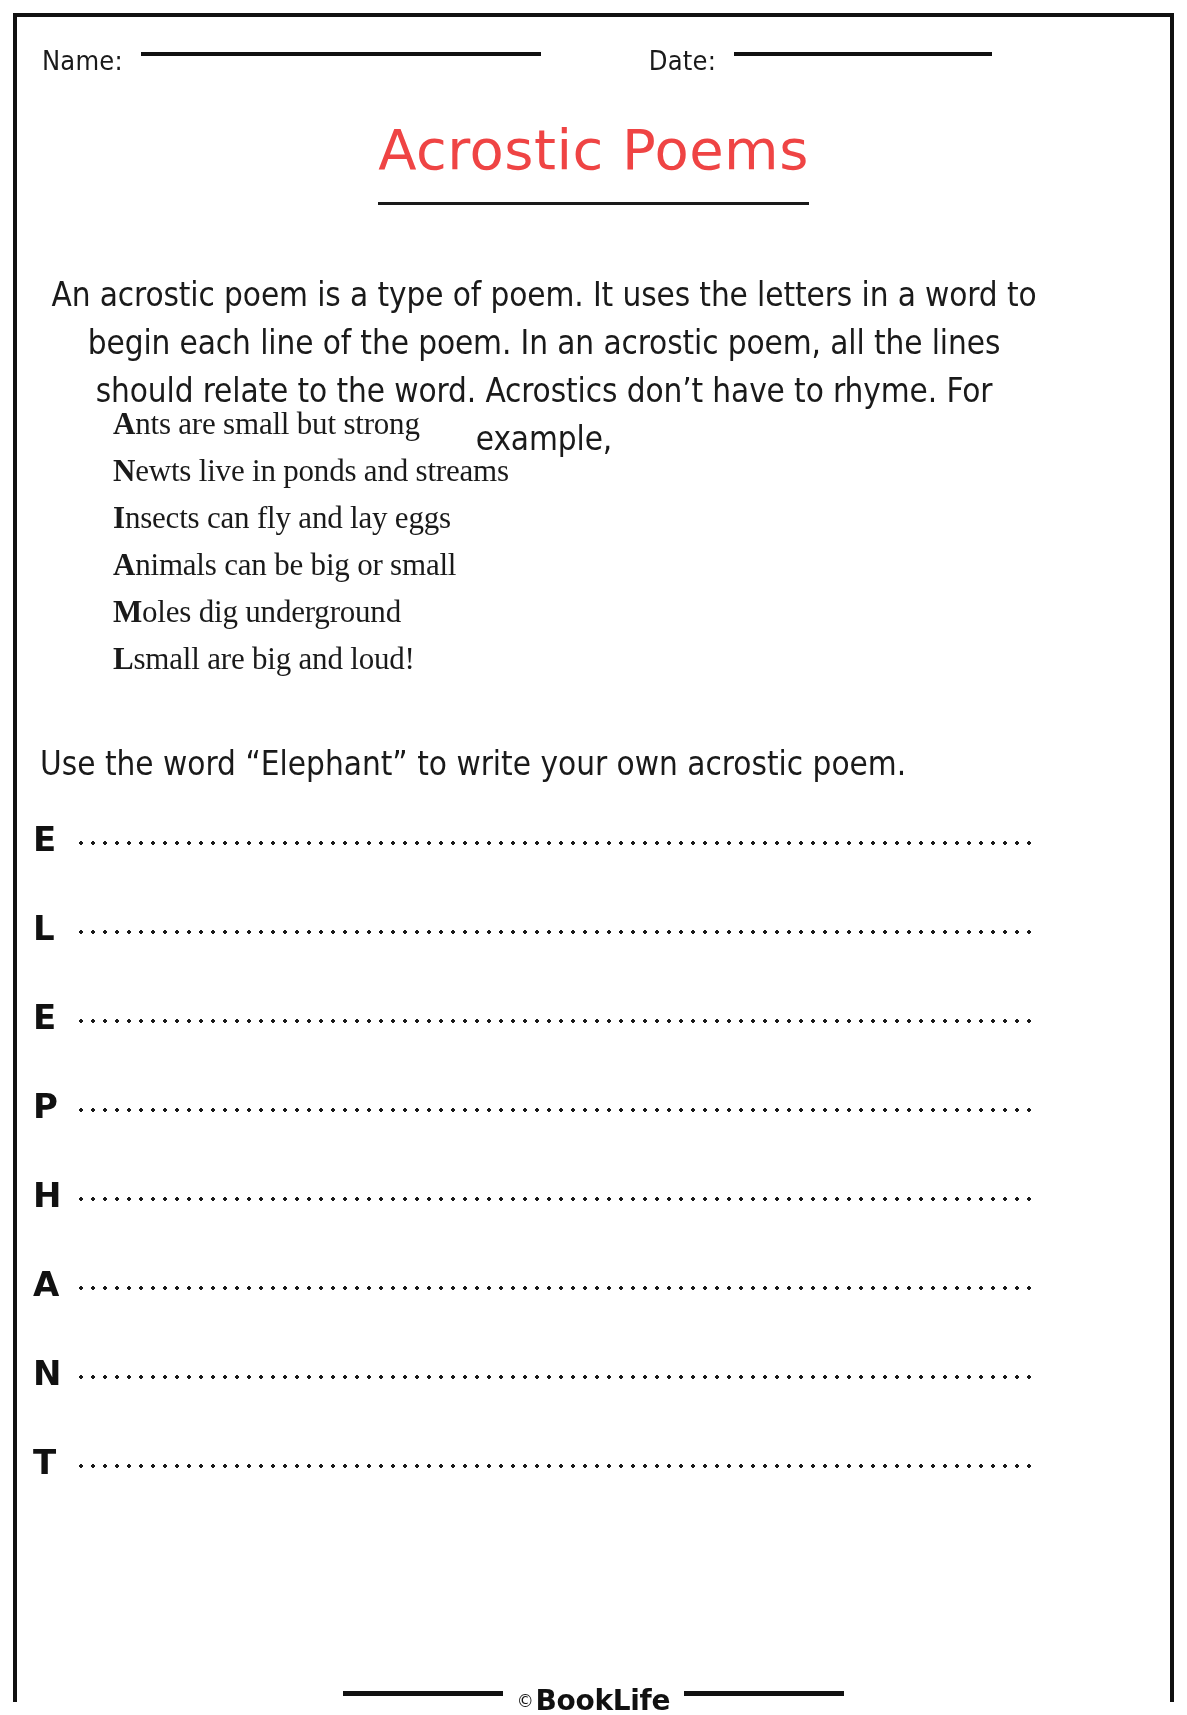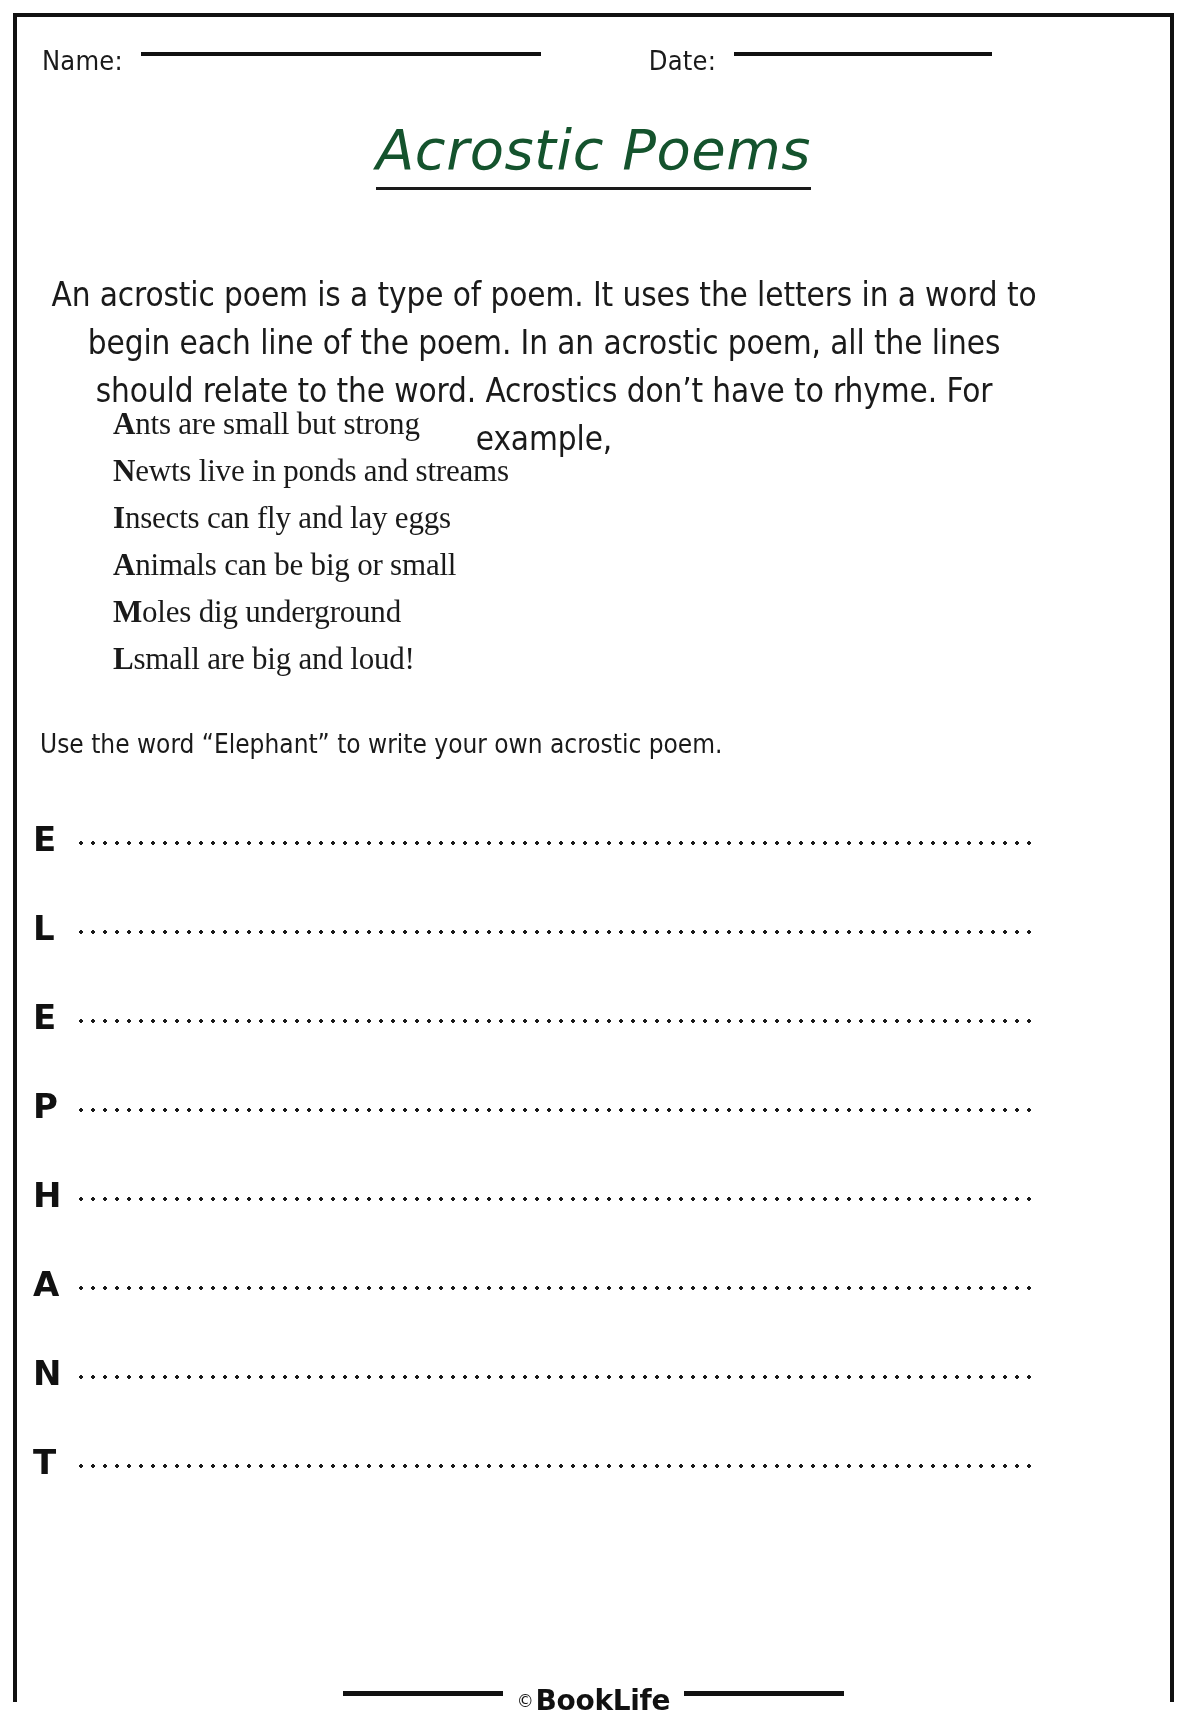--- a/index.html
+++ b/index.html
@@ -84,25 +84,24 @@
     top: 118px;
     width: 1187px;
     text-align: center;
   }
   .title {
     display: inline-block;
     font-family: "DejaVu Sans", sans-serif;
     font-size: 56px;
     font-weight: 400;
     letter-spacing: 0.5px;
-    color: #14532d;
+    color: #ef4444;
     border-bottom: 3px solid #1a1a1a;
-    padding-bottom: 5px;
+    padding-bottom: 20px;
     line-height: 1.15;
-    font-style: italic;
   }
 
   
   .intro {
     position: absolute;
     left: 40px;
     top: 228px;
     width: 1008px;
     text-align: center;
     font-family: "DejaVu Sans Condensed", "Liberation Sans Narrow", "Liberation Sans", sans-serif;
@@ -129,24 +128,24 @@
     white-space: nowrap;
   }
   .poem-line .lead {
     font-weight: bold;
   }
 
   
   .task {
     position: absolute;
     left: 40px;
-    top: 720px;
+    top: 740px;
     width: 1010px;
     font-family: "DejaVu Sans Condensed", "Liberation Sans Narrow", "Liberation Sans", sans-serif;
-    font-size: 26px;
+    font-size: 33px;
     line-height: 48px;
     color: #1a1a1a;
   }
 
   
   .answers {
     position: absolute;
     left: 33px;
     top: 822px;
     width: 1000px;

